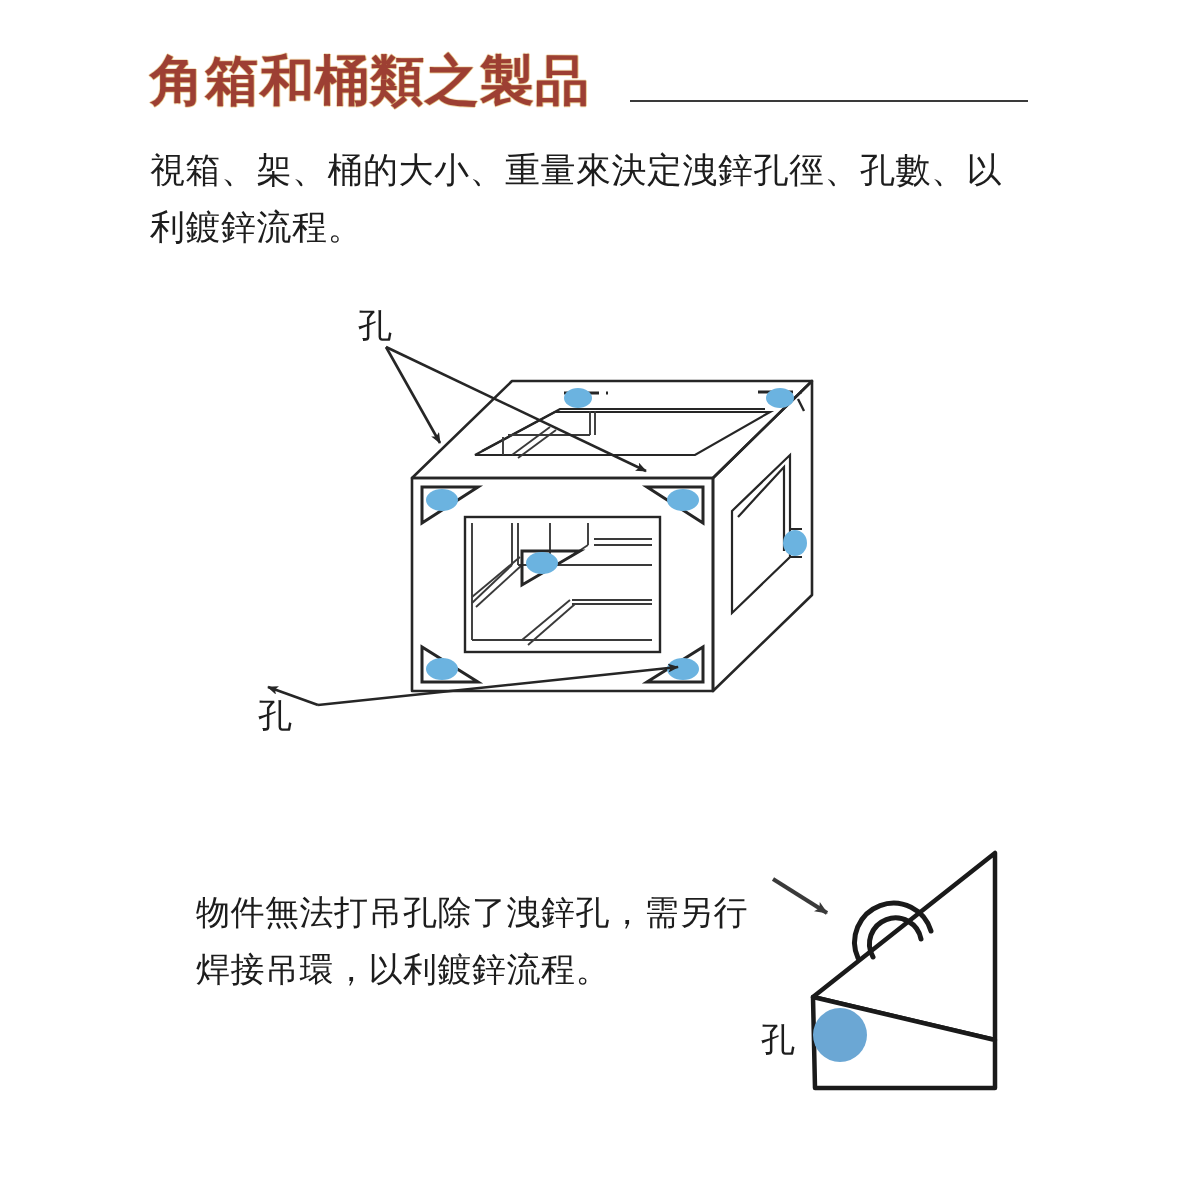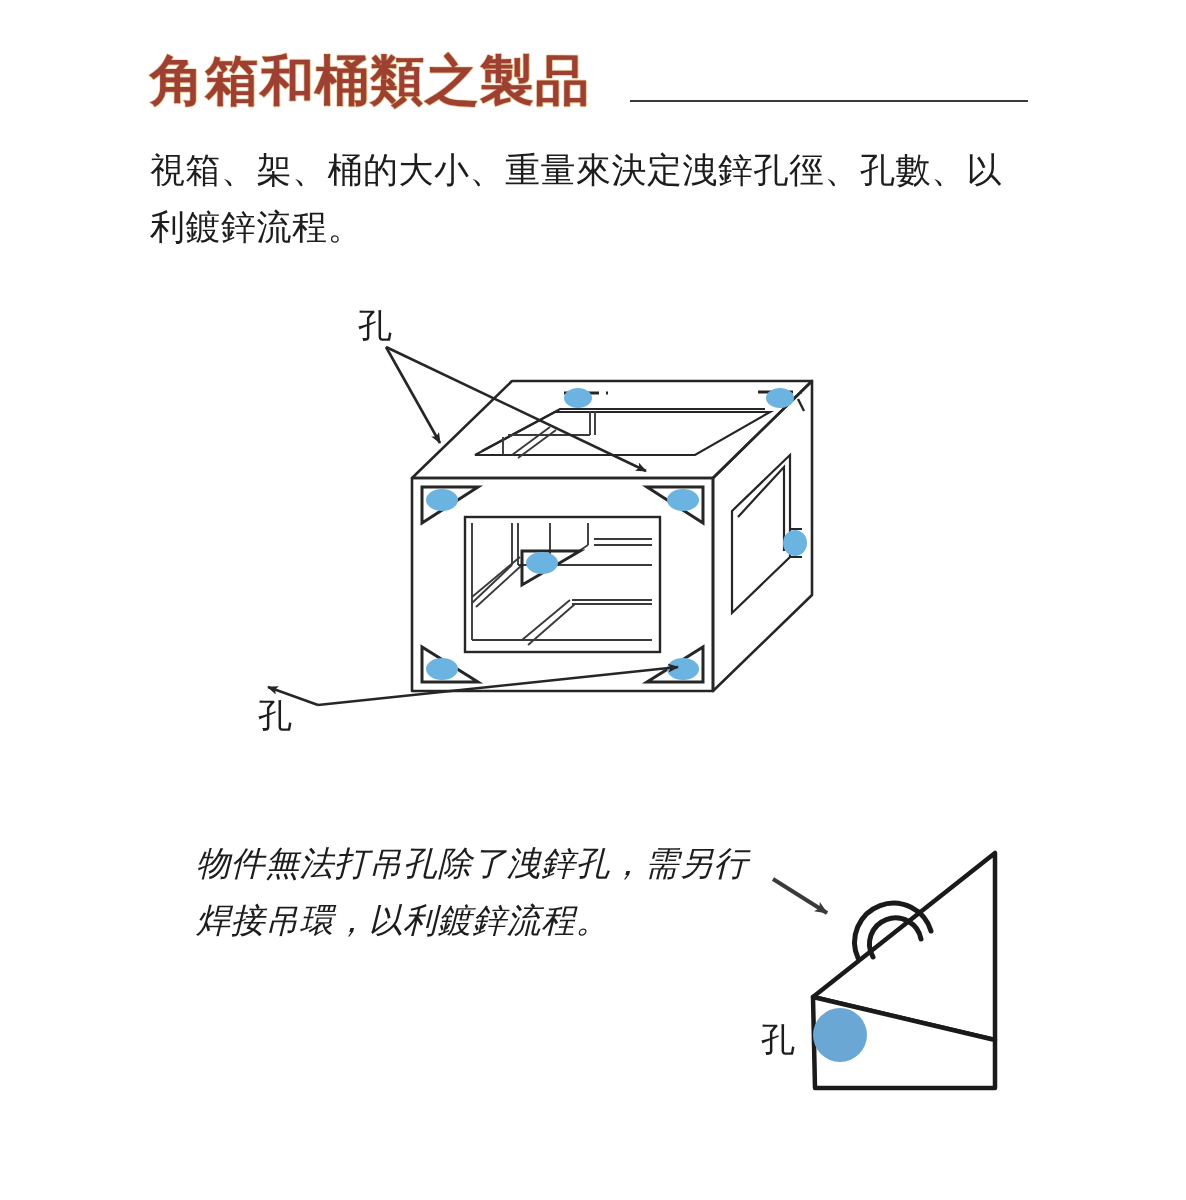--- a/index.html
+++ b/index.html
@@ -50,27 +50,26 @@
     font-size: 35px;
     line-height: 1.62;
     color: #1d1d1d;
     letter-spacing: 0.5px;
   }
 
   
   .caption {
     position: absolute;
     left: 196px;
-    top: 835px;
+    top: 884px;
     width: 560px;
     font-size: 34px;
     line-height: 1.68;
     color: #1d1d1d;
     letter-spacing: 0.5px;
-    font-style: italic;
   }
 
   
   .fig {
     position: absolute;
   }
   #fig-box   { left: 250px; top: 295px;  width: 620px; height: 450px; }
   #fig-ring  { left: 755px; top: 835px;  width: 280px; height: 270px; }
 
   .fig svg { display: block; }

